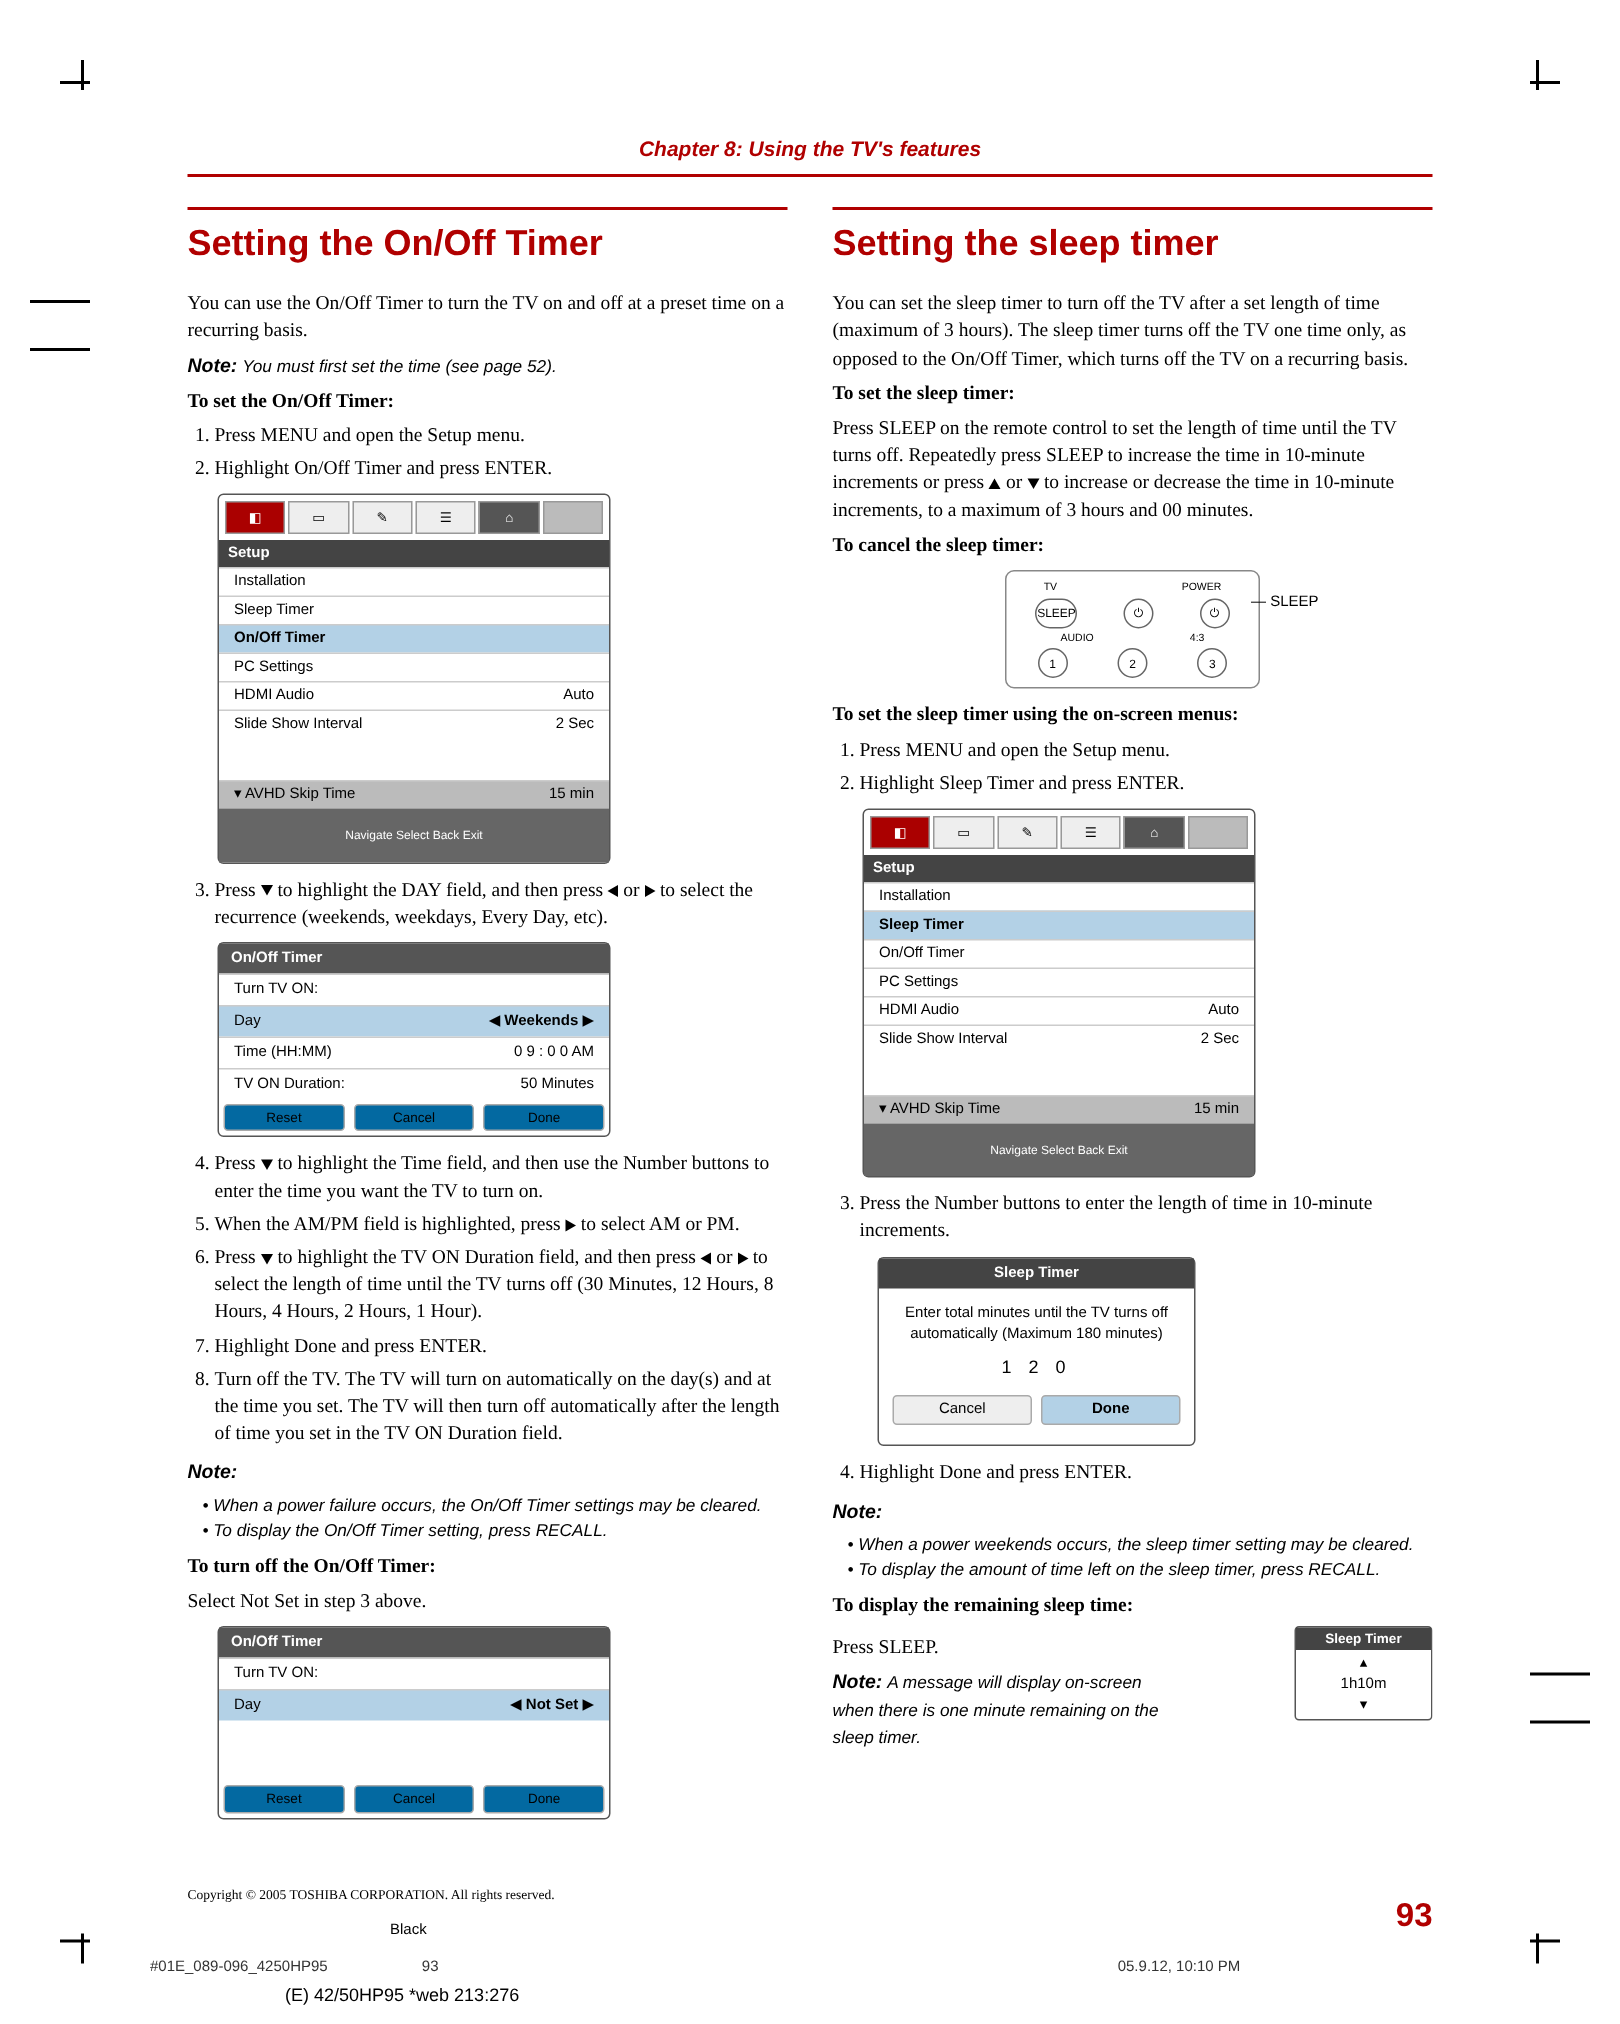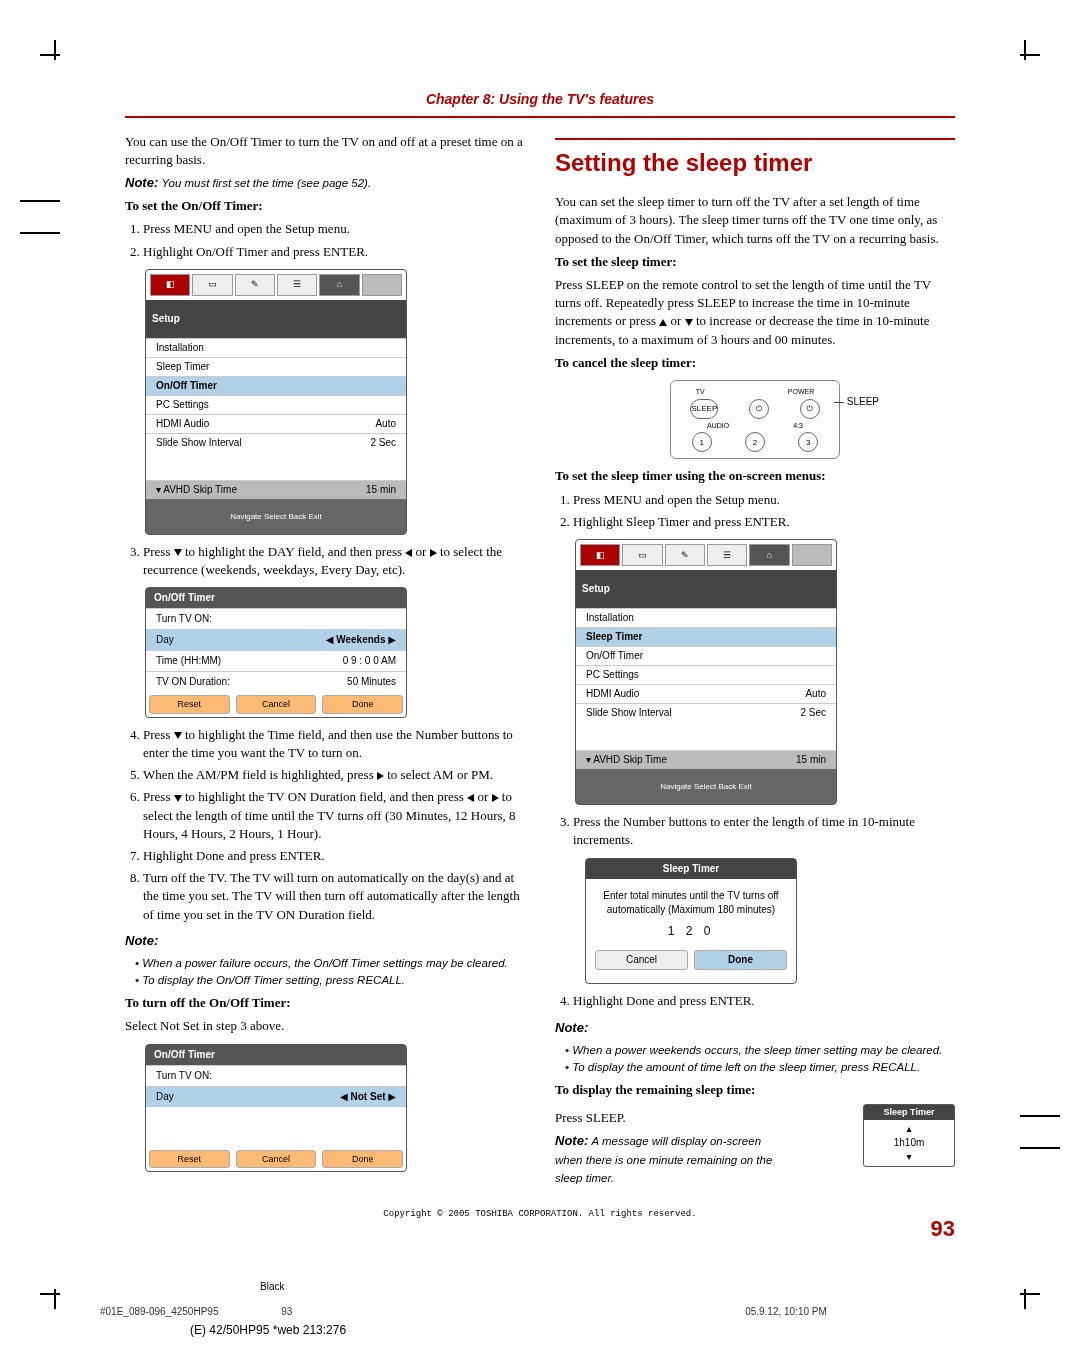--- a/index.html
+++ b/index.html
@@ -80,40 +80,40 @@
     display:flex; gap:2px; padding:4px;
   }
   .ui-tab{
     flex:1; height:20px; background:#eee; border:1px solid #999; display:flex;align-items:center;justify-content:center;
     font-size:9px;
   }
   .ui-tab.dark{background:#555;color:#fff;}
   .ui-tab.red{background:#a00;color:#fff;}
   .ui-tab.gray{background:#bbb;}
   .ui-section-label{
-    background:#444;color:#fff;padding:12px 6px;font-weight:bold;
+    background:#444;color:#fff;padding:2px 6px;font-weight:bold;
   }
   .ui-list{padding:0;margin:0;}
   .ui-row{display:flex;justify-content:space-between;padding:2px 10px;border-top:1px solid #ccc;}
   .ui-row.hl{background:#b3d1e6;font-weight:bold;}
   .ui-row.arrow{background:#bbb;margin-top:28px;}
   .ui-footer{
     background:#666;color:#fff;text-align:center;padding:12px;font-size:8px;
   }
 
   .timer-box{
     width:260px;margin:8px 0 8px 20px;
     font-family:Arial;font-size:10px;
     border:1px solid #555;border-radius:4px;
   }
   .timer-header{background:#555;color:#fff;padding:3px 8px;font-weight:bold;}
   .timer-row{display:flex;justify-content:space-between;padding:3px 10px;border-top:1px solid #ccc;}
   .timer-row.hl{background:#b3d1e6;gap:12px;}
   .timer-btns{display:flex;}
-  .timer-btns div{flex:1;text-align:center;border:1px solid #aaa;margin:3px;padding:2px;border-radius:3px;background:#fdba74;font-size:9px;}
+  .timer-btns div{flex:1;text-align:center;border:1px solid #aaa;margin:3px;padding:2px;border-radius:3px;background:#0369a1;font-size:9px;}
 
   .sleep-box{
     width:210px;margin:8px 0 8px 30px;
     font-family:Arial;font-size:10px;text-align:center;
     border:1px solid #555;border-radius:4px;
   }
   .sleep-header{background:#444;color:#fff;padding:3px;font-weight:bold;}
   .sleep-body{padding:10px 6px;}
   .sleep-num{letter-spacing:4px;font-size:12px;margin:6px 0;}
   .sleep-btns{display:flex;margin-top:8px;}
@@ -129,21 +129,21 @@
   .remote .btn.oval{width:26px;border-radius:10px;}
   .sleep-callout{position:absolute;right:-40px;top:14px;font-family:Arial;font-size:10px;}
 
   .mini-sleep{
     width:90px;border:1px solid #555;border-radius:3px;font-family:Arial;font-size:10px;text-align:center;float:right;
   }
   .mini-sleep .hdr{background:#444;color:#fff;padding:1px;font-weight:bold;font-size:9px;}
   .mini-sleep .val{padding:2px;}
 
   .copyright{
-    font-family:Liberation Mono, monospace;font-size:9px;text-align:center;margin-top:16px;
+    font-family:Liberation Serif, serif;font-size:9px;text-align:left;margin-top:36px;
   }
   .pagenum{
     position:absolute;right:0;bottom:-24px;color:#b00000;font-family:Arial;font-size:22px;font-weight:bold;
   }
   .footer-strip{
     position:absolute;left:100px;bottom:30px;font-family:Arial;font-size:10px;color:#333;
   }
   .footer-strip span{margin-right:60px;}
   .footer-web{position:absolute;left:190px;bottom:10px;font-family:Arial;font-size:12px;}
   .black-lbl{position:absolute;left:260px;bottom:55px;font-family:Arial;font-size:10px;}
@@ -172,20 +172,21 @@
 <div class="crop-mark cm-br"></div>
 <div class="side-mark-l"></div>
 <div class="side-mark-r"></div>
 
 <div class="page">
   <div class="chapter-header">Chapter 8: Using the TV's features</div>
 
   <div class="cols">
 
     <div class="col">
+      <h2 class="section-title">Setting the On/Off Timer</h2>
       <p>You can use the On/Off Timer to turn the TV on and off at a preset time on a recurring basis.</p>
       <p class="indent"><span class="note-label">Note:</span> <span class="note-body">You must first set the time (see page 52).</span></p>
       <p class="bold">To set the On/Off Timer:</p>
       <ol start="1">
         <li>Press MENU and open the Setup menu.</li>
         <li>Highlight On/Off Timer and press ENTER.</li>
       </ol>
 
       <div class="ui-box">
         <div class="ui-tabs">

